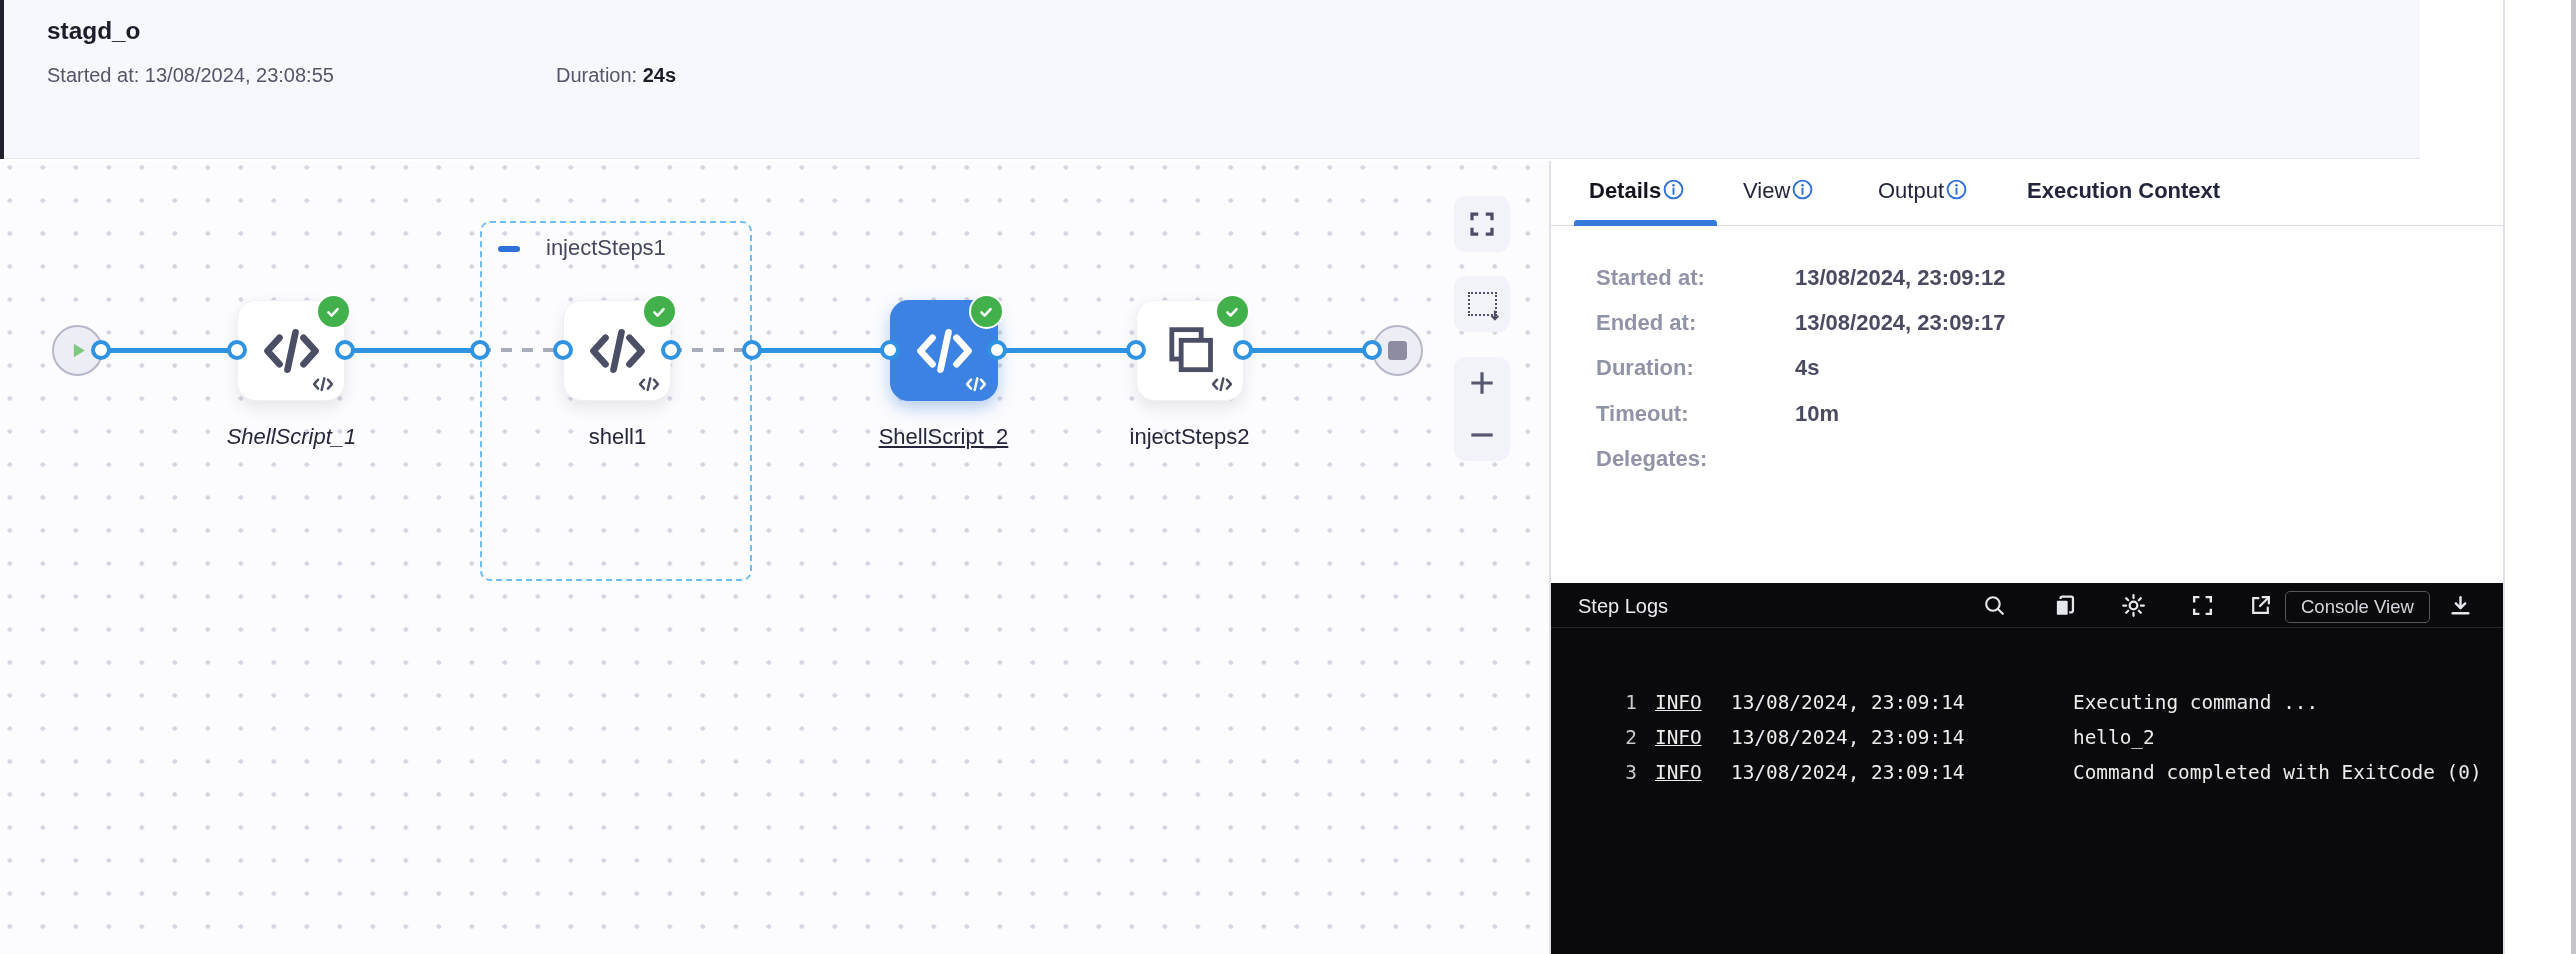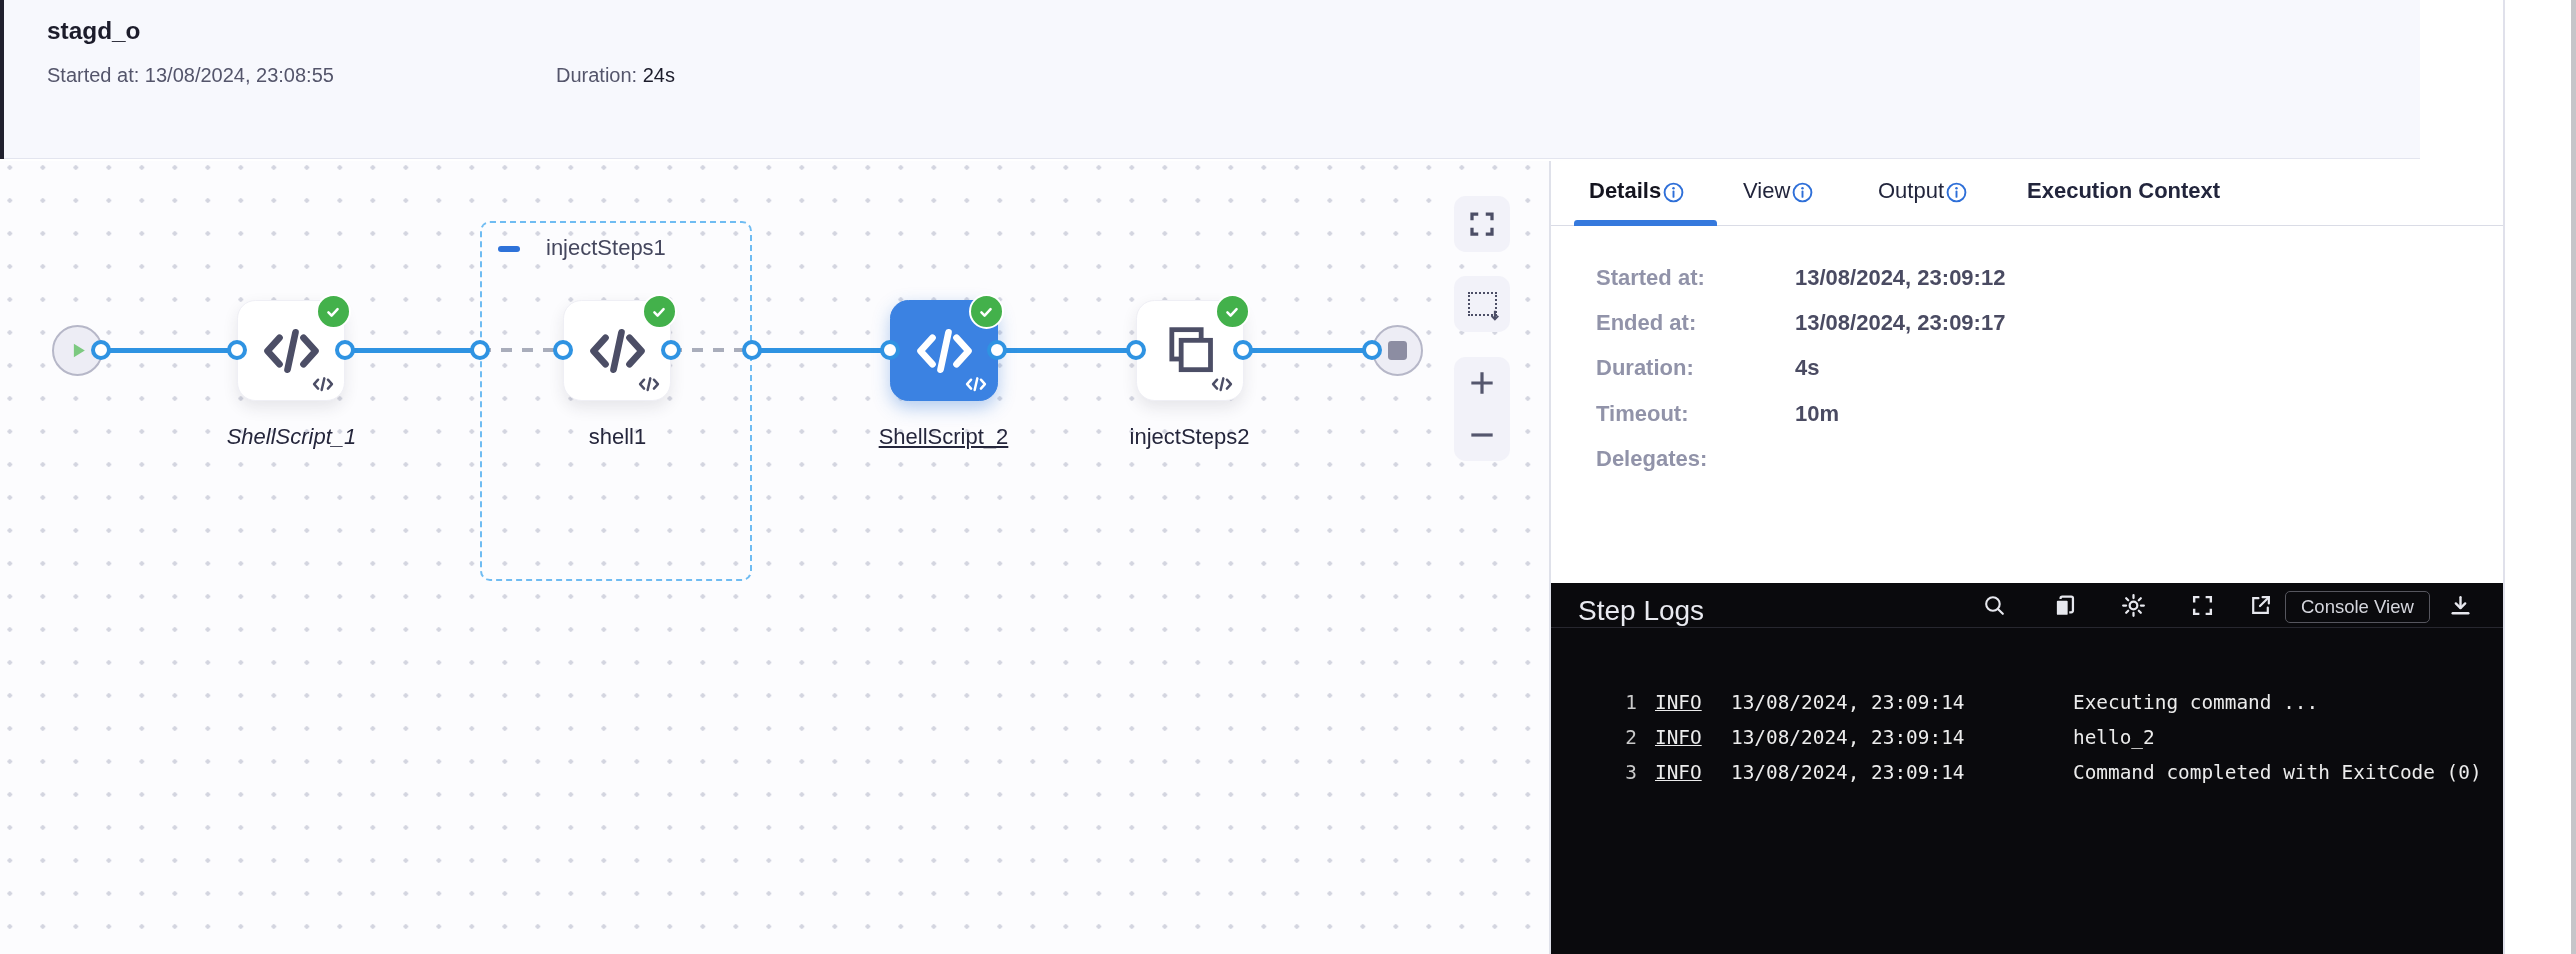--- a/index.html
+++ b/index.html
@@ -4,21 +4,21 @@
 <style>
   * { margin:0; padding:0; box-sizing:border-box; }
   html,body { width:2576px; height:955px; background:#ffffff; font-family:"Liberation Sans", sans-serif; }
   .app { position:relative; width:2576px; height:955px; overflow:hidden; background:#ffffff; }
 
   
   .hdr { position:absolute; left:0; top:0; width:2420px; height:159px; background:#f7f8fd; border-bottom:1.7px solid #e3e5ef; }
   .hdr-accent { position:absolute; left:0; top:0; width:4.2px; height:159px; background:#20202e; }
   .hdr-title { position:absolute; left:47px; top:17px; font-size:24.4px; font-weight:bold; color:#1c1c2b; }
   .hdr-meta { position:absolute; top:64px; font-size:20px; color:#54556b; }
-  .hdr-meta b { color:#1c1c2b; font-weight:400; }
+  .hdr-meta b { color:#1c1c2b; font-weight:700; }
   .m1 { left:47px; } .m2 { left:556px; }
 
   
   .canvas { position:absolute; left:0; top:161px; width:1549px; height:794px; background:#fcfcfe;
     background-image: radial-gradient(#d3d5e0 2px, rgba(0,0,0,0) 2.4px);
     background-size:33px 33px; background-position:-6.7px -10px; }
 
   .group-box { position:absolute; left:480px; top:60px; width:272px; height:360px; border:2.5px dashed #6fbcf2; border-radius:10px; }
   .group-minus { position:absolute; left:498px; top:85px; width:22px; height:5.9px; border-radius:3.4px; background:#2e72d9; }
   .group-label { position:absolute; left:546px; top:74px; font-size:22px; color:#45475e; }
@@ -45,37 +45,37 @@
   .node-label { position:absolute; top:263px; width:219px; text-align:center; font-size:22px; color:#25263c; }
 
   .ctl { position:absolute; left:1454px; width:56px; background:#f2f2f9; border-radius:11.8px; display:flex; align-items:center; justify-content:center; border:0; cursor:pointer; }
   .ctl-zoom { flex-direction:column; justify-content:space-around; }
   .marquee-inner { width:29px; height:23.6px; border:2.5px dotted #4c4e66; position:relative; }
   .marquee-inner svg { position:absolute; right:-6.7px; bottom:-8.4px; }
 
   
   .panel { position:absolute; left:1549px; top:161px; width:954px; height:794px; background:#ffffff; border-left:2.5px solid #dfe1ea; }
   .tabs { position:absolute; left:0; top:0; width:100%; height:65px; border-bottom:1.7px solid #dadce6; }
-  .tab { position:absolute; top:17px; display:flex; align-items:flex-end; gap:1px; font-size:22px; color:#22253c; font-weight:500; cursor:pointer; }
+  .tab { position:absolute; top:17px; display:flex; align-items:flex-start; gap:1px; font-size:22px; color:#22253c; font-weight:500; cursor:pointer; }
   .tab--active { font-weight:800; color:#14141f; }
   .t0{left:38px;} .t1{left:192px;} .t2{left:327px;} .t3{left:476px;font-weight:bold;}
   .tab-underline { position:absolute; left:23px; top:59px; width:143px; height:5.9px; background:#3579dd; border-radius:3.4px 3.4px 0 0; }
 
   .drow-label { position:absolute; left:45px; font-size:22px; font-weight:600; color:#9193a9; }
   .drow-value { position:absolute; left:244px; font-size:22px; font-weight:700; color:#4a4b62; }
   .r0{top:104px;} .r1{top:149px;} .r2{top:194px;} .r3{top:240px;} .r4{top:285px;}
   .delegates-val { position:absolute; left:244px; top:284px; width:686px; font-size:22px; font-weight:700; color:#4a4b62; line-height:28px; }
   .link { color:#3273da; font-weight:600; cursor:pointer; }
   .vdl-btn { position:absolute; left:244px; top:341px; height:49px; padding:0 23.6px; display:inline-flex; align-items:center;
     background:#fff; border:2.5px solid #3273da; border-radius:8.4px; color:#2e6fd8; font-size:23px; font-weight:700; cursor:pointer; }
 
   
   .logs { position:absolute; left:0; top:422px; width:954px; height:372px; background:#0a0a0d; }
   .logs-hdr { position:absolute; left:0; top:0; width:100%; height:45px; border-bottom:1.7px solid #27272f; }
-  .logs-title { position:absolute; left:27px; top:11.8px; font-size:28px; color:#e9eaf0; }
+  .logs-title { position:absolute; left:27px; top:11.8px; font-size:20px; color:#e9eaf0; }
   .lic { position:absolute; top:7.6px; width:30px; height:30px; display:flex; align-items:center; justify-content:center; background:none; border:0; cursor:pointer; }
   .i-search{left:428px;} .i-copy{left:498px;} .i-gear{left:567px;} .i-fs{left:636px;} .i-ext{left:694px;} .i-dl{left:894px;}
   .console-btn { position:absolute; left:734px; top:8.4px; height:32px; padding:0 15px; background:none; border:1.7px solid #56565e; border-radius:5px;
     color:#d5d6dd; font-size:18.5px; font-family:"Liberation Sans", sans-serif; cursor:pointer; }
   .log-line { position:absolute; left:0; width:100%; height:30px; font-family:"DejaVu Sans Mono", monospace; font-size:19.4px; color:#ececec; }
   .ln-num { position:absolute; left:59px; width:27px; text-align:right; color:#c9c9c9; }
   .ln-level { position:absolute; left:104px;text-decoration:underline; }
   .ln-time { position:absolute; left:180px; }
   .ln-msg { position:absolute; left:522px; }
   .l0{top:108px;} .l1{top:143px;} .l2{top:178px;}

